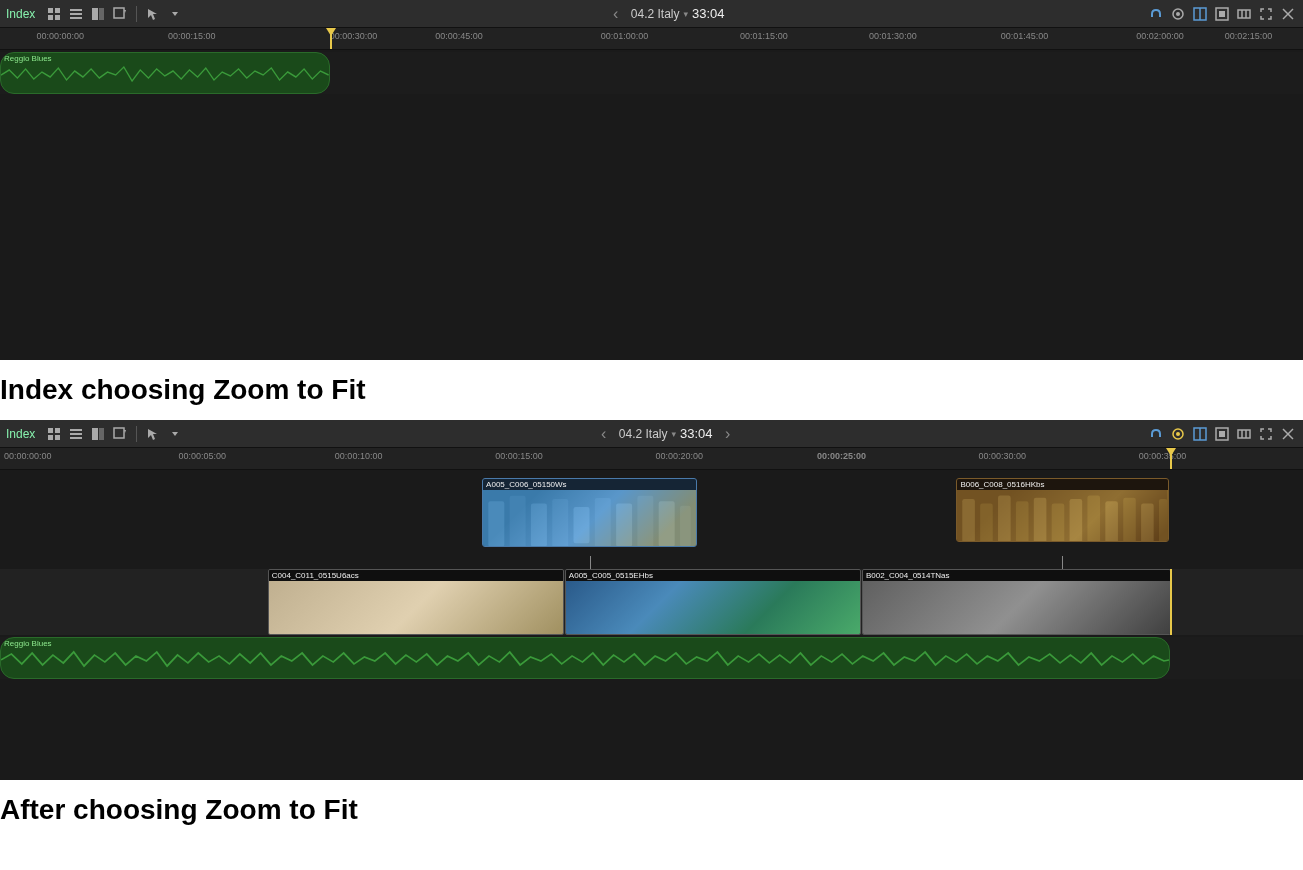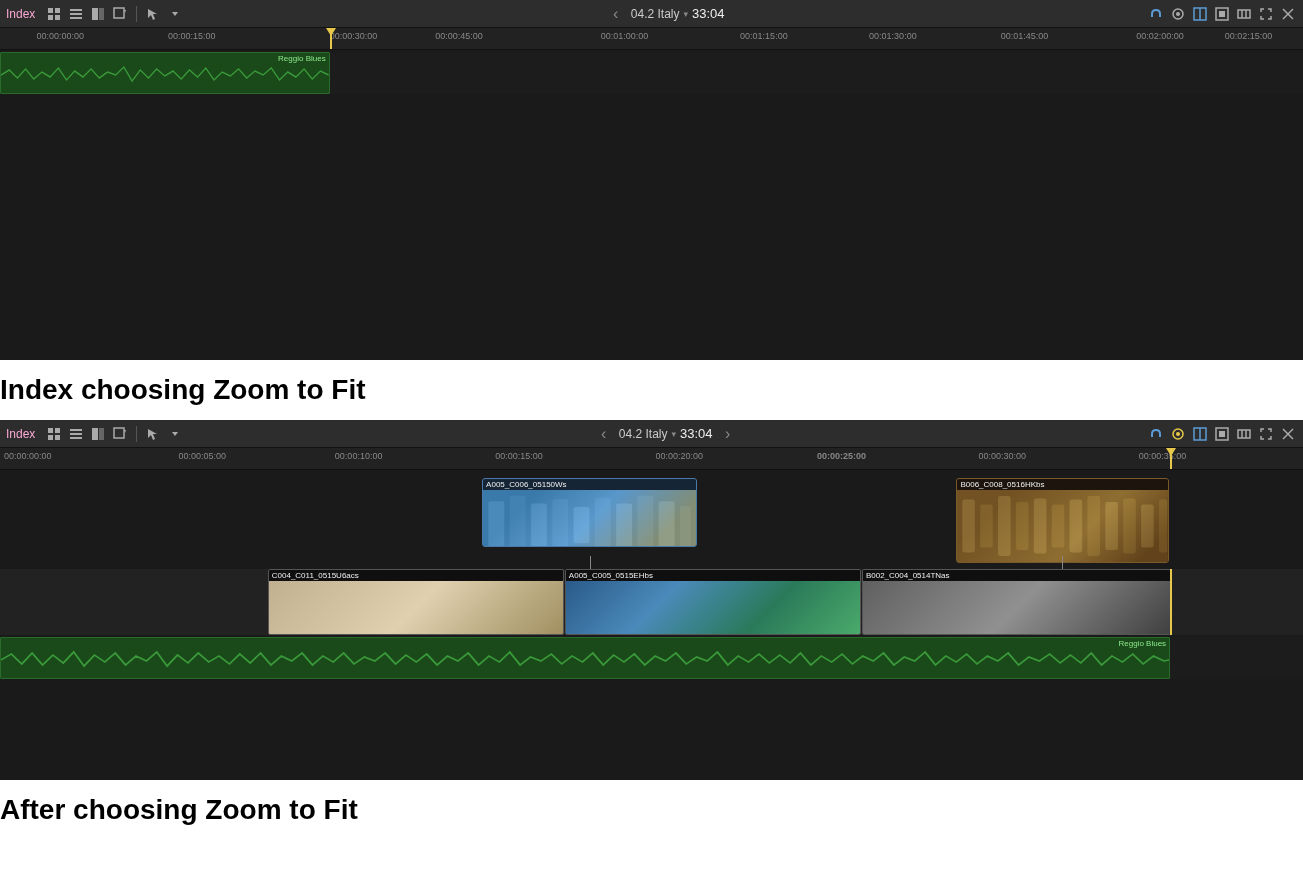--- a/index.html
+++ b/index.html
@@ -22,21 +22,21 @@
     .toolbar {
       background: #2d2d2d;
       height: 28px;
       display: flex;
       align-items: center;
       padding: 0 6px;
       gap: 4px;
       border-bottom: 1px solid #111;
     }
     .toolbar-label {
-      color: #f9a8d4;
+      color: #86efac;
       font-size: 12px;
       margin-right: 6px;
     }
     .tb-icon {
       width: 18px;
       height: 18px;
       display: inline-flex;
       align-items: center;
       justify-content: center;
       color: #aaa;
@@ -147,25 +147,24 @@
 
     
     .audio-track {
       height: 36px;
       position: relative;
       background: #1c1c1c;
     }
     .audio-clip {
       position: absolute;
       height: 100%;
-      border-radius: 1px;
+      border-radius: 14px;
       background: #1a4a1a;
       border: 1px solid #2a6a2a;
       overflow: hidden;
-      text-align: right;
     }
     .audio-clip .ac-label {
       font-size: 8px;
       color: #8de88d;
       padding: 1px 3px;
     }
 
     
     .section-label {
       background: #fff;
@@ -458,21 +457,21 @@
             <rect x="85" y="15" width="15" height="32" fill="#5a9aca" rx="2"></rect>
             <rect x="105" y="7" width="15" height="46" fill="#4a8aba" rx="2"></rect>
             <rect x="125" y="12" width="15" height="38" fill="#5a9aca" rx="2"></rect>
             <rect x="145" y="5" width="15" height="50" fill="#4a8aba" rx="2"></rect>
             <rect x="165" y="10" width="15" height="40" fill="#5a9aca" rx="2"></rect>
             <rect x="185" y="14" width="10" height="36" fill="#4a8aba" rx="2"></rect>
           </svg>
         </div>
       </div>
 
-      <div style="position:absolute;left:73.4%;width:16.3%;top:4px;height:85px;border:1px solid #7a5a2a;border-radius:3px;overflow:hidden;background:#3a2a1a;display:flex;flex-direction:column;">
+      <div style="position:absolute;left:73.4%;width:16.3%;top:4px;height:64px;border:1px solid #7a5a2a;border-radius:3px;overflow:hidden;background:#3a2a1a;display:flex;flex-direction:column;">
         <div style="font-size:8px;color:#eee;padding:1px 3px;background:rgba(0,0,0,0.5);">B006_C008_0516HKbs</div>
         <div class="img-arch" style="flex:1;background-size:cover;background-position:center;">
           <svg viewBox="0 0 200 60" preserveAspectRatio="none" style="width:100%;height:100%;opacity:0.5;">
             <rect x="0" y="0" width="200" height="60" fill="#5a3a1a"></rect>
             <rect x="5" y="8" width="12" height="44" fill="#8a6a3a" rx="2"></rect>
             <rect x="22" y="12" width="12" height="36" fill="#7a5a2a" rx="2"></rect>
             <rect x="39" y="5" width="12" height="50" fill="#8a6a3a" rx="2"></rect>
             <rect x="56" y="10" width="12" height="40" fill="#7a5a2a" rx="2"></rect>
             <rect x="73" y="7" width="12" height="46" fill="#8a6a3a" rx="2"></rect>
             <rect x="90" y="12" width="12" height="36" fill="#7a5a2a" rx="2"></rect>

